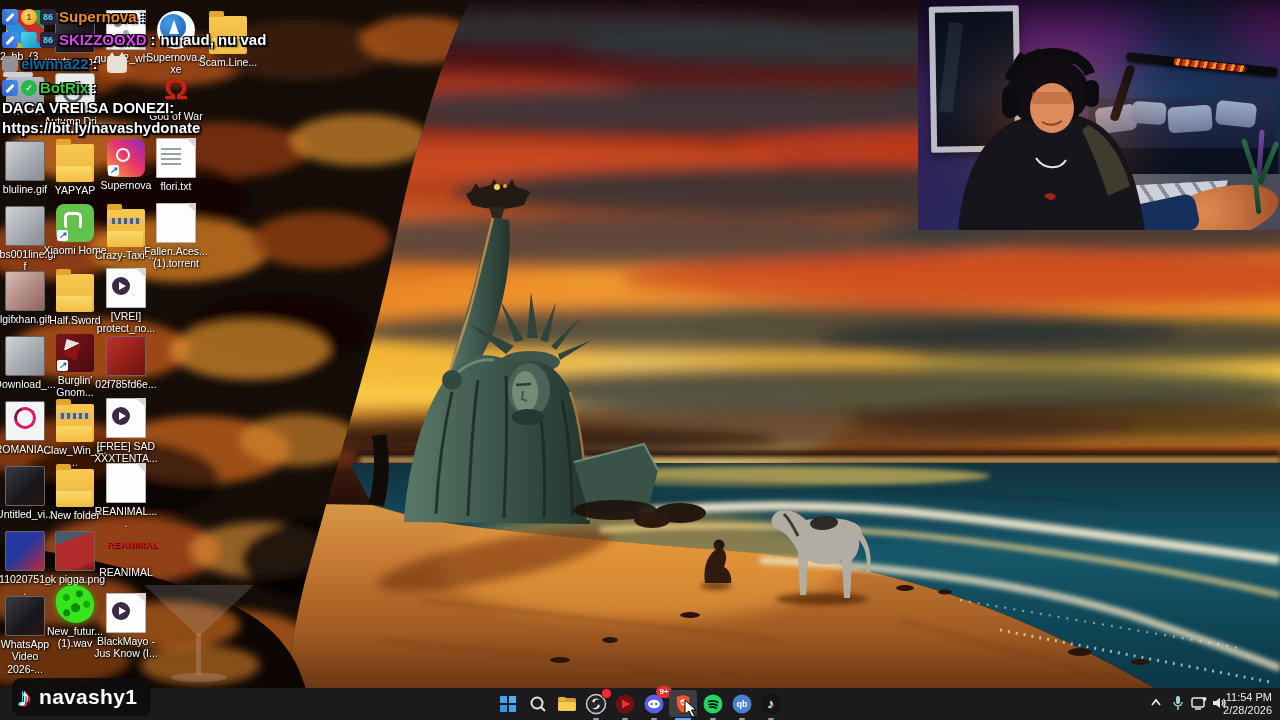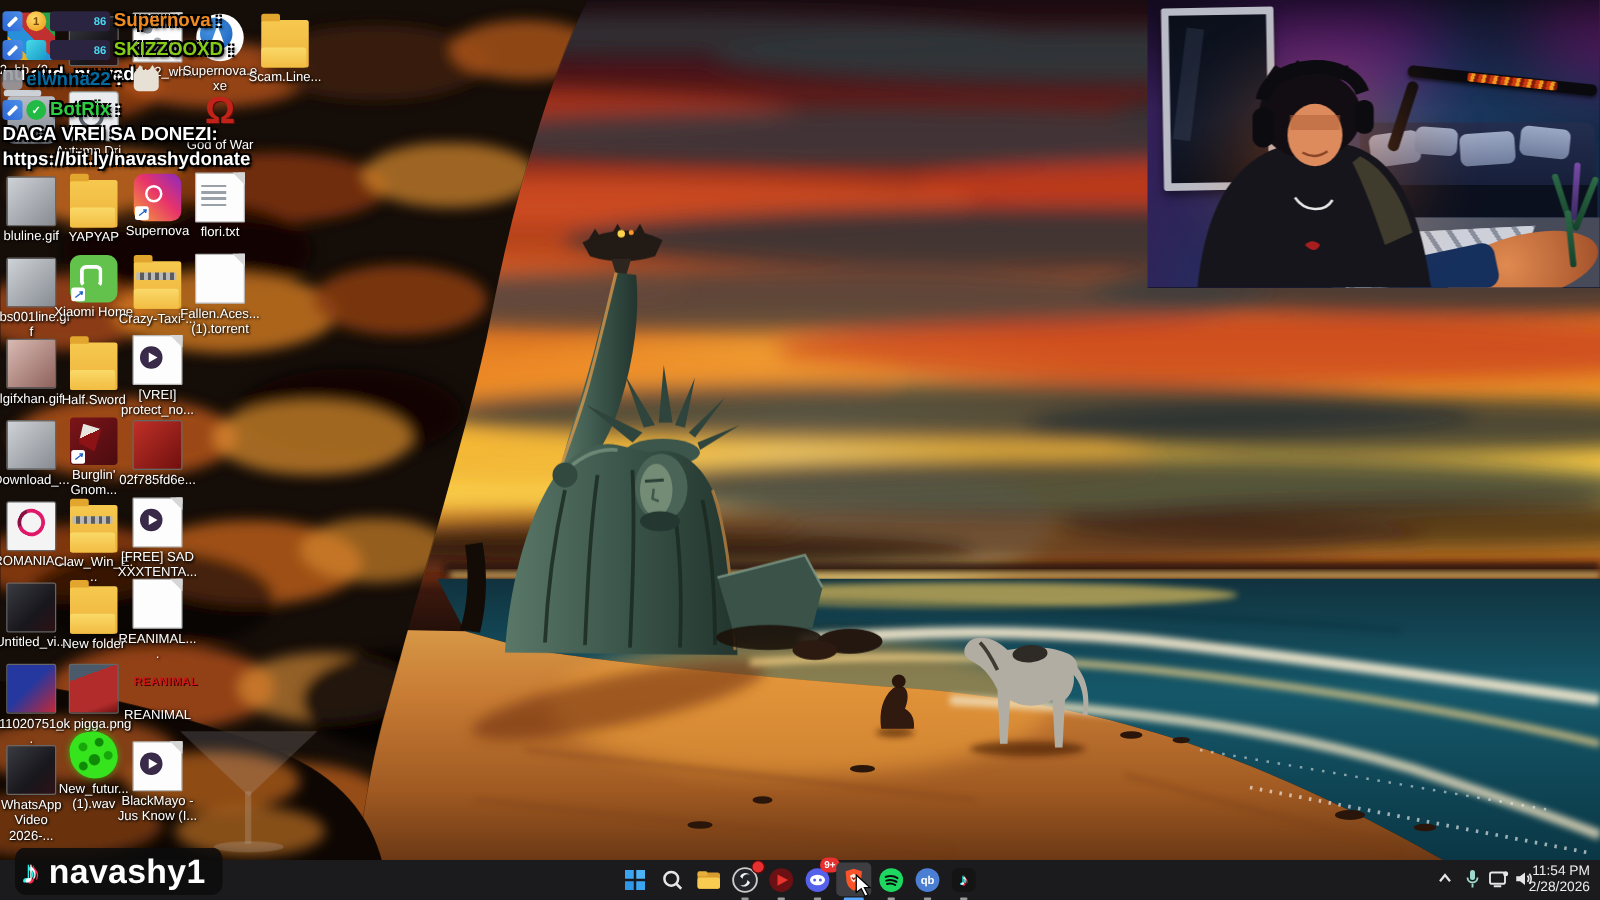--- a/index.html
+++ b/index.html
@@ -78,21 +78,21 @@
   #martini .base{position:absolute;left:31px;top:88px;width:56px;height:9px;border-radius:50%;background:rgba(210,210,220,.25);}
   
   #chat{left:2px;top:5px;width:268px;z-index:5;font-weight:bold;font-size:15px;color:#fff;
     text-shadow:-1.5px -1.5px 0 #000,1.5px -1.5px 0 #000,-1.5px 1.5px 0 #000,1.5px 1.5px 0 #000,2px 2px 3px #000;}
   .cline{position:absolute;left:0;display:flex;align-items:flex-start;flex-wrap:wrap;line-height:20px;}
   .badge{display:inline-block;width:16px;height:16px;border-radius:3px;margin:2px 3px 0 0;flex:0 0 auto;
     font-size:9px;line-height:16px;text-align:center;font-weight:bold;text-shadow:none;}
   .b-pick{background:linear-gradient(45deg,#2c63d4,#4a90e8);position:relative;}
   .b-pick::after{content:"";position:absolute;left:3px;top:7px;width:10px;height:3px;background:#fff;transform:rotate(-45deg);border-radius:1px;}
   .b-coin{background:radial-gradient(circle at 40% 35%,#ffd96a,#e8960e);border-radius:50%;color:#7a4a00;}
-  .b-lvl{background:#2a2440;color:#4ad8f0;padding-left:32px;}
+  .b-lvl{background:#2a2440;color:#4ad8f0;}
   .b-cube{background:linear-gradient(135deg,#4adce8,#1898c8);}
   .b-check{background:#21ba45;border-radius:50%;color:#fff;}
   .b-paw{background:#9a9aa2;border-radius:4px;opacity:.9;}
   .emote-cat{display:inline-block;width:20px;height:17px;margin:2px 0 0 4px;background:#e6e1d4;border-radius:4px;position:relative;}
   .emote-cat::before,.emote-cat::after{content:"";position:absolute;top:-4px;border-bottom:6px solid #e6e1d4;
     border-left:4px solid transparent;border-right:4px solid transparent;}
   .emote-cat::before{left:1px;} .emote-cat::after{right:1px;}
   .cname{margin-right:4px;} .csep{margin-right:5px;}
   
   #webcam{left:918px;top:0;width:362px;height:230px;z-index:6;overflow:hidden;background:#151226;}
@@ -121,21 +121,21 @@
     background:radial-gradient(circle at 40% 40%,#e08a50,#a04e28);transform:rotate(-14deg);}
   #webcam .shorts{position:absolute;left:206px;top:200px;width:74px;height:36px;border-radius:10px;
     background:#16305e;transform:rotate(-12deg);}
   #webcam .faceglow{position:absolute;left:70px;top:60px;width:140px;height:130px;border-radius:50%;
     background:#ff7a2a;filter:blur(34px);opacity:.32;}
   
   #watermark{left:12px;top:678px;height:38px;z-index:9;display:flex;align-items:center;
     background:rgba(12,12,12,.88);border-radius:9px;padding:0 14px 0 6px;}
   #watermark .note{font-size:26px;font-weight:bold;color:#fff;margin-right:8px;
     text-shadow:-2px 0 0 #25f4ee,2px 1px 0 #fe2c55;}
-  #watermark .uname{font-size:27px;font-weight:bold;color:#fff;letter-spacing:.3px;}
+  #watermark .uname{font-size:21px;font-weight:bold;color:#fff;letter-spacing:.3px;}
   
   #taskbar{left:0;top:688px;width:1280px;height:32px;background:#1b1a1c;z-index:8;}
   .tbtn{position:absolute;top:2px;width:28px;height:27px;border-radius:4px;display:flex;align-items:center;justify-content:center;}
   .tbtn.active{background:#3e3e42;}
   .underline{position:absolute;top:28px;height:2px;border-radius:1px;background:#9a9a9a;}
   .underline.blue{background:#58a6ff;height:3px;}
   .traytxt{position:absolute;right:8px;top:3px;text-align:right;color:#ececec;font-size:11px;line-height:13px;}
   .trayic{position:absolute;top:6px;}
   #cursor{z-index:11;}
   .dbadge{position:absolute;right:-4px;top:-4px;min-width:12px;height:12px;border-radius:7px;background:#e83030;
@@ -503,21 +503,21 @@
       <span class="badge b-coin">1</span>
       <span class="badge b-lvl">86</span>
       <span class="cname" style="color: rgb(240, 138, 30);">Supernova</span>
       <span class="csep">:</span>
       <span></span>
     </div>
     <div class="cline" style="top:25px">
       <span class="badge b-pick"></span>
       <span class="badge b-cube"></span>
       <span class="badge b-lvl">86</span>
-      <span class="cname" style="color: #84cc16;">SKIZZOOXD</span>
+      <span class="cname" style="color: #d946ef;">SKIZZOOXD</span>
       <span class="csep">:</span>
       <span>nu aud, nu vad</span>
     </div>
     <div class="cline" style="top:49px">
       <span class="badge b-paw"></span>
       <span class="cname" style="color: #0369a1;">elwnna22</span>
       <span class="csep">:</span>
       <span class="emote-cat"></span>
     </div>
     <div class="cline" style="top:73px">

